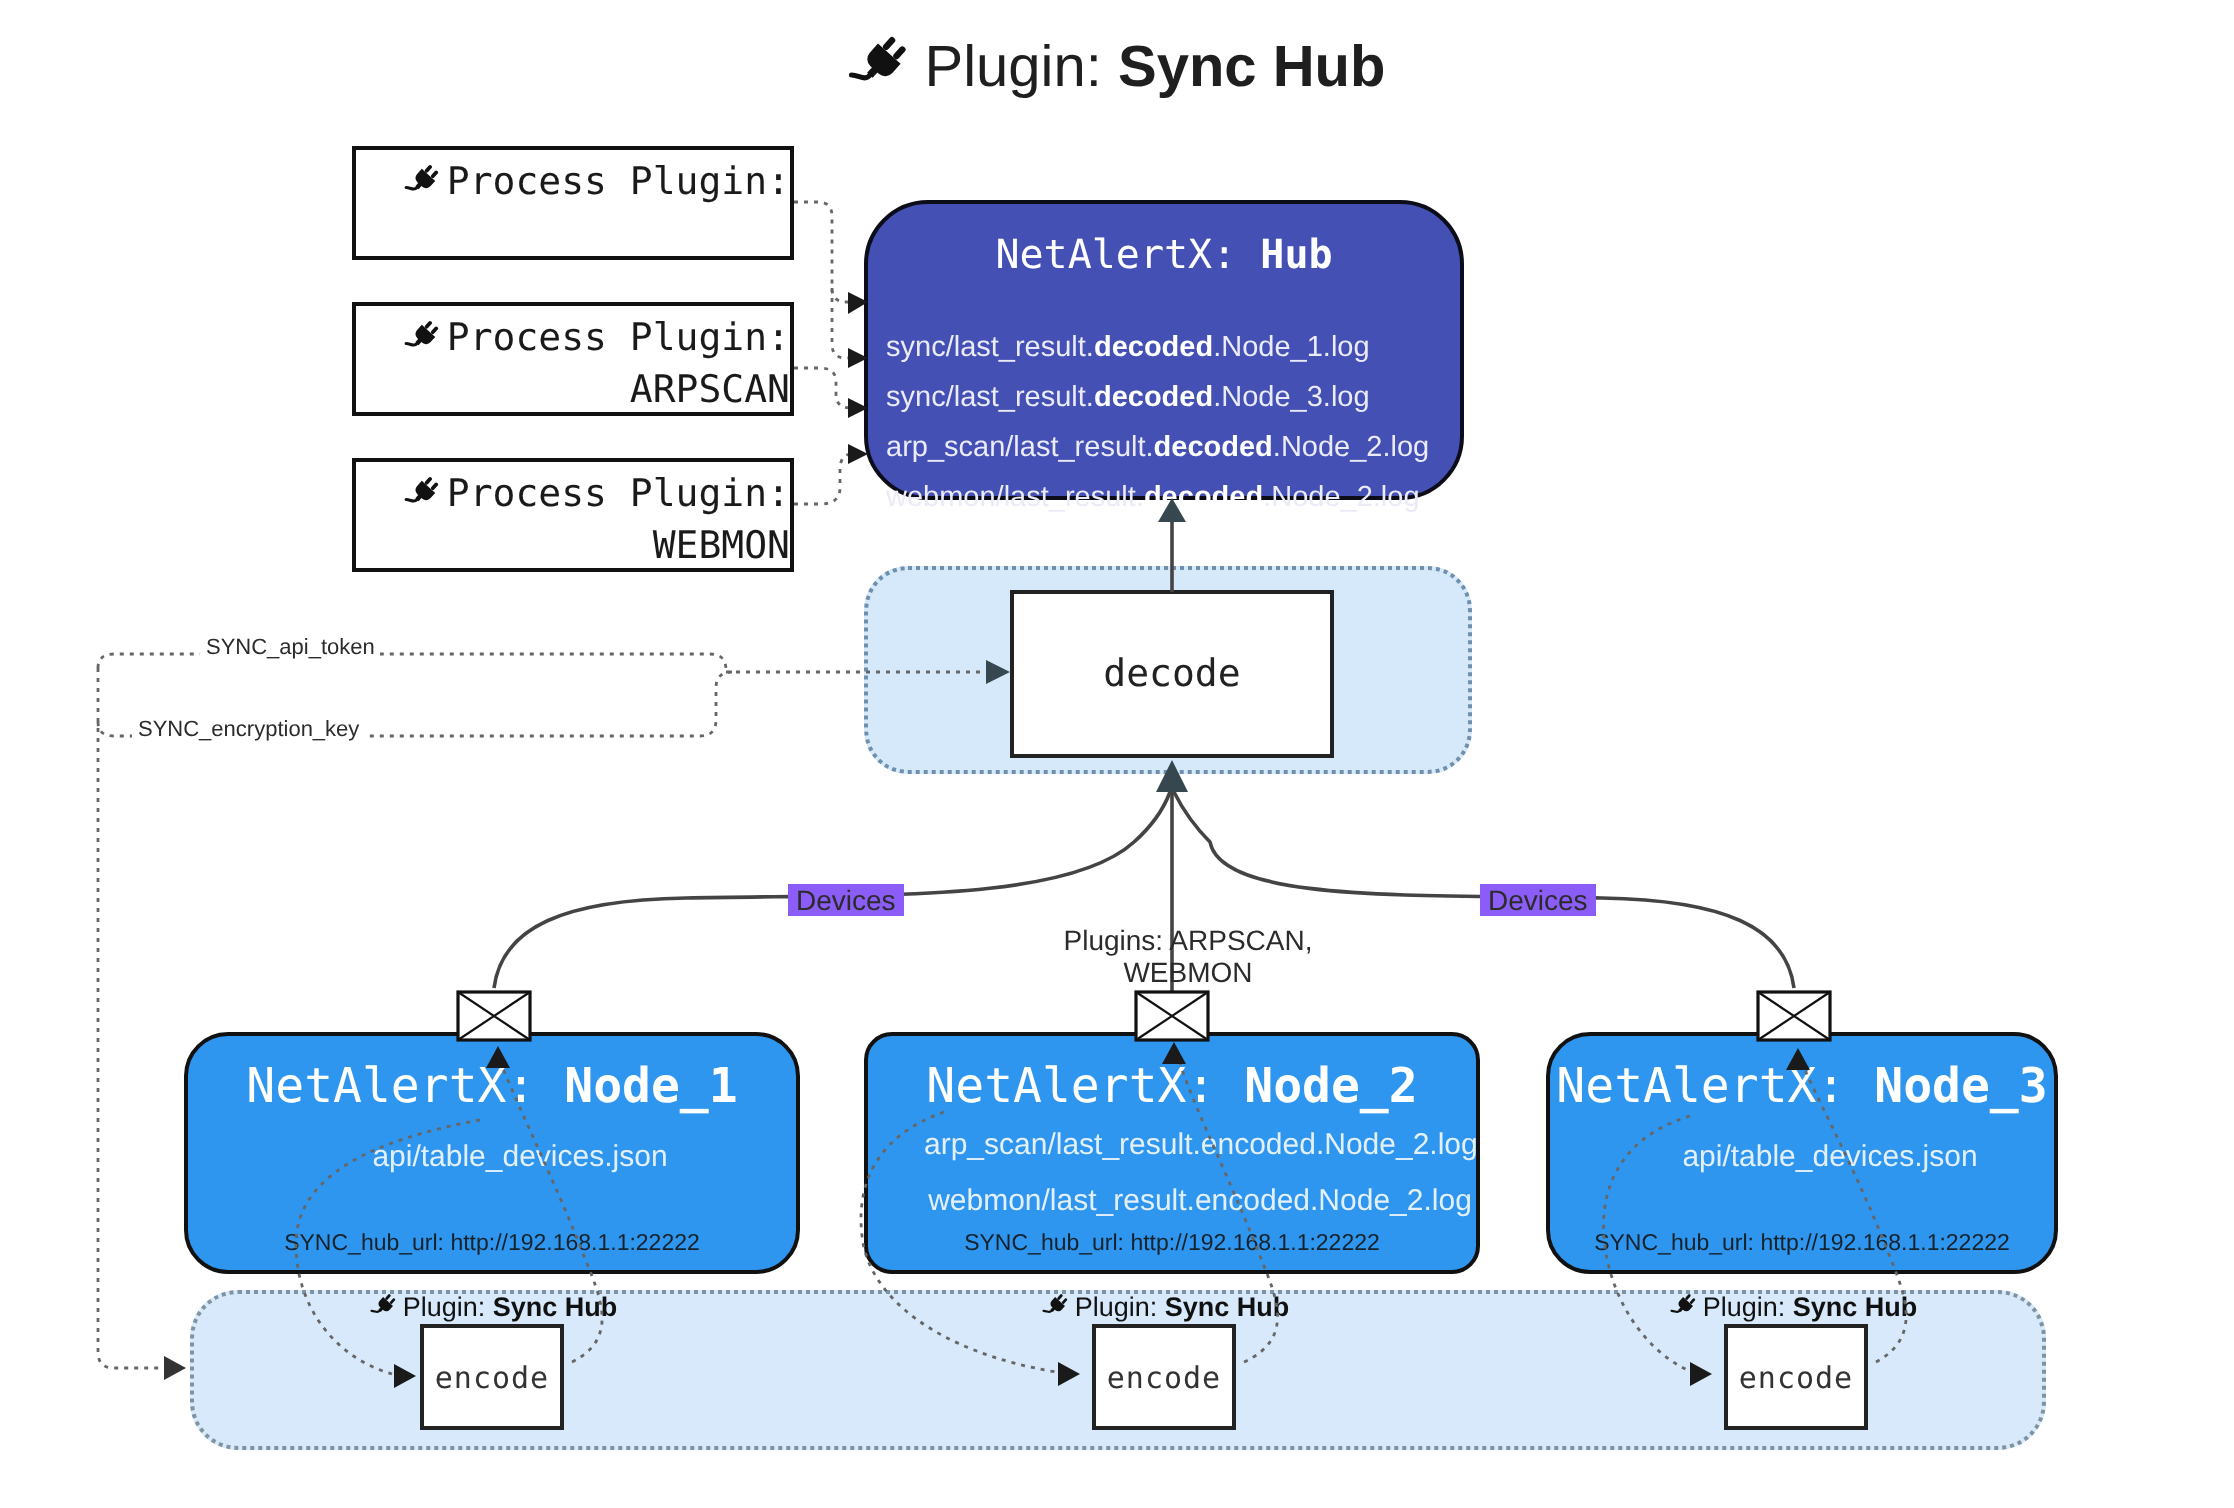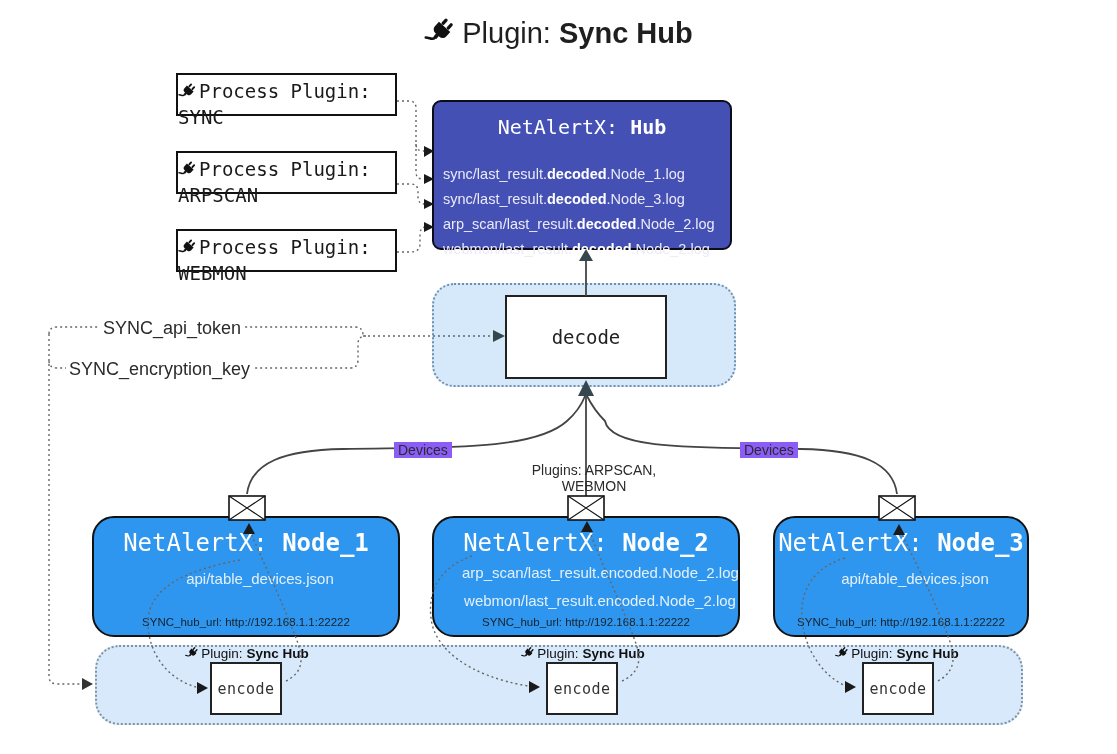--- a/index.html
+++ b/index.html
@@ -8,27 +8,27 @@
   .abs{position:absolute;}
   .mono{font-family:"DejaVu Sans Mono","Liberation Mono",monospace;}
   .pre{white-space:pre;}
 
   
   #page-title{left:0;top:16px;width:1117px;text-align:center;font-size:29px;color:#1f1f1f;z-index:6;}
   #page-title .plug{width:32px;height:32px;vertical-align:-5px;margin-right:6px;}
   #page-title b{font-weight:bold;}
 
   
-  .pbox{width:221px;height:43px;background:#fff;border:2px solid #111;box-sizing:border-box;
-        text-align:left;z-index:2;font-size:19px;line-height:26px;padding-top:3px;}
+  .pbox{width:221px;height:57px;background:#fff;border:2px solid #111;box-sizing:border-box;
+        text-align:right;z-index:2;font-size:19px;line-height:26px;padding-top:3px;}
   .pbox .plug{width:19px;height:19px;vertical-align:-3px;margin-right:2px;}
 
   
   #hub{left:432px;top:100px;width:300px;height:150px;background:#4450b4;border:2px solid #0d0d1a;
-       border-radius:9px;box-sizing:border-box;z-index:2;}
+       border-radius:32px;box-sizing:border-box;z-index:2;}
   #hub-url{left:432px;top:78px;width:300px;text-align:center;font-size:12px;color:#333;z-index:2;margin-top:28px;}
   #hub-title{width:100%;text-align:center;margin-top:13px;font-size:20px;color:#fff;}
   #hub-title b{font-weight:bold;}
   .hub-log{margin-left:9px;font-size:14.5px;color:#ebebf8;line-height:25px;}
   .hub-log b{font-weight:bold;color:#fff;}
   #hub-logs{margin-top:23px;}
 
   
   #decode-band{left:432px;top:283px;width:304px;height:104px;background:#d6e9fa;
                border:2px dotted #6f8fae;border-radius:22px;box-sizing:border-box;z-index:1;}
@@ -55,21 +55,21 @@
   .enc-label{top:646px;width:160px;text-align:center;font-size:13.5px;color:#111;z-index:2;}
   .enc-label .plug{width:14px;height:14px;vertical-align:-2px;margin-right:2px;}
   .enc-label b{font-weight:bold;}
   .encode-box{top:662px;width:72px;height:53px;background:#fff;border:2px solid #222;box-sizing:border-box;
               display:flex;align-items:center;justify-content:center;z-index:2;
               font-size:15px;letter-spacing:0.5px;color:#333;}
 
   
   .line-label{z-index:5;font-size:14px;color:#2b2b2b;background:#8b5cf6;padding:0 4px;}
   .line-label.nobg{background:transparent;}
-  .secret-label{z-index:5;font-size:18px;color:#2b2b2b;background:#fff;padding:0 3px;}
+  .secret-label{z-index:5;font-size:11px;color:#2b2b2b;background:#fff;padding:0 3px;}
 
   #connectors{left:0;top:0;z-index:3;pointer-events:none;}
 </style>
 </head>
 <body>
 
 <svg width="0" height="0" style="position:absolute">
   <defs>
     <g id="plug-shape">
       <g transform="rotate(42 12 12)">
@@ -92,21 +92,20 @@
   <div id="page-title" class="abs">
     <svg class="plug" viewBox="0 0 24 24" style="color:#111">
         <use href="#plug-shape"></use>
       </svg><span class="pre">Plugin: </span><b>Sync Hub</b>
   </div>
 
   <div class="abs pbox mono" style="left:176px;top:73px;">
     <div><svg class="plug" viewBox="0 0 24 24" style="color:#111">
           <use href="#plug-shape"></use>
         </svg><span>Process Plugin:</span></div>
-    <div>SYNC</div>
   </div>
   <div class="abs pbox mono" style="left:176px;top:151px;">
     <div><svg class="plug" viewBox="0 0 24 24" style="color:#111">
           <use href="#plug-shape"></use>
         </svg><span>Process Plugin:</span></div>
     <div>ARPSCAN</div>
   </div>
   <div class="abs pbox mono" style="left:176px;top:229px;">
     <div><svg class="plug" viewBox="0 0 24 24" style="color:#111">
           <use href="#plug-shape"></use>
@@ -135,21 +134,21 @@
   <div class="abs line-label" style="left:740px;top:442px;">Devices</div>
   <div class="abs line-label nobg" style="left:505px;top:462px;width:170px;text-align:center;">Plugins: ARPSCAN, WEBMON</div>
 
   <div class="abs node" style="left:92px;width:308px;">
     <div class="node-title mono"><span class="pre">NetAlertX: </span><b>Node_1</b></div>
     <div class="node-files">
         <div class="node-file">api/table_devices.json</div>
       </div>
     <div class="node-url">SYNC_hub_url: http://192.168.1.1:22222</div>
   </div>
-  <div class="abs node" style="left:432px;width:308px;">
+  <div class="abs node" style="left:432px;width:308px;border-radius:14px;">
     <div class="node-title mono"><span class="pre">NetAlertX: </span><b>Node_2</b></div>
     <div class="node-files" style="margin-top:2px;">
       <div class="node-file">arp_scan/last_result.encoded.Node_2.log</div>
       <div class="node-file">webmon/last_result.encoded.Node_2.log</div>
     </div>
     <div class="node-url">SYNC_hub_url: http://192.168.1.1:22222</div>
   </div>
   <div class="abs node" style="left:773px;width:256px;">
     <div class="node-title mono"><span class="pre">NetAlertX: </span><b>Node_3</b></div>
     <div class="node-files">

